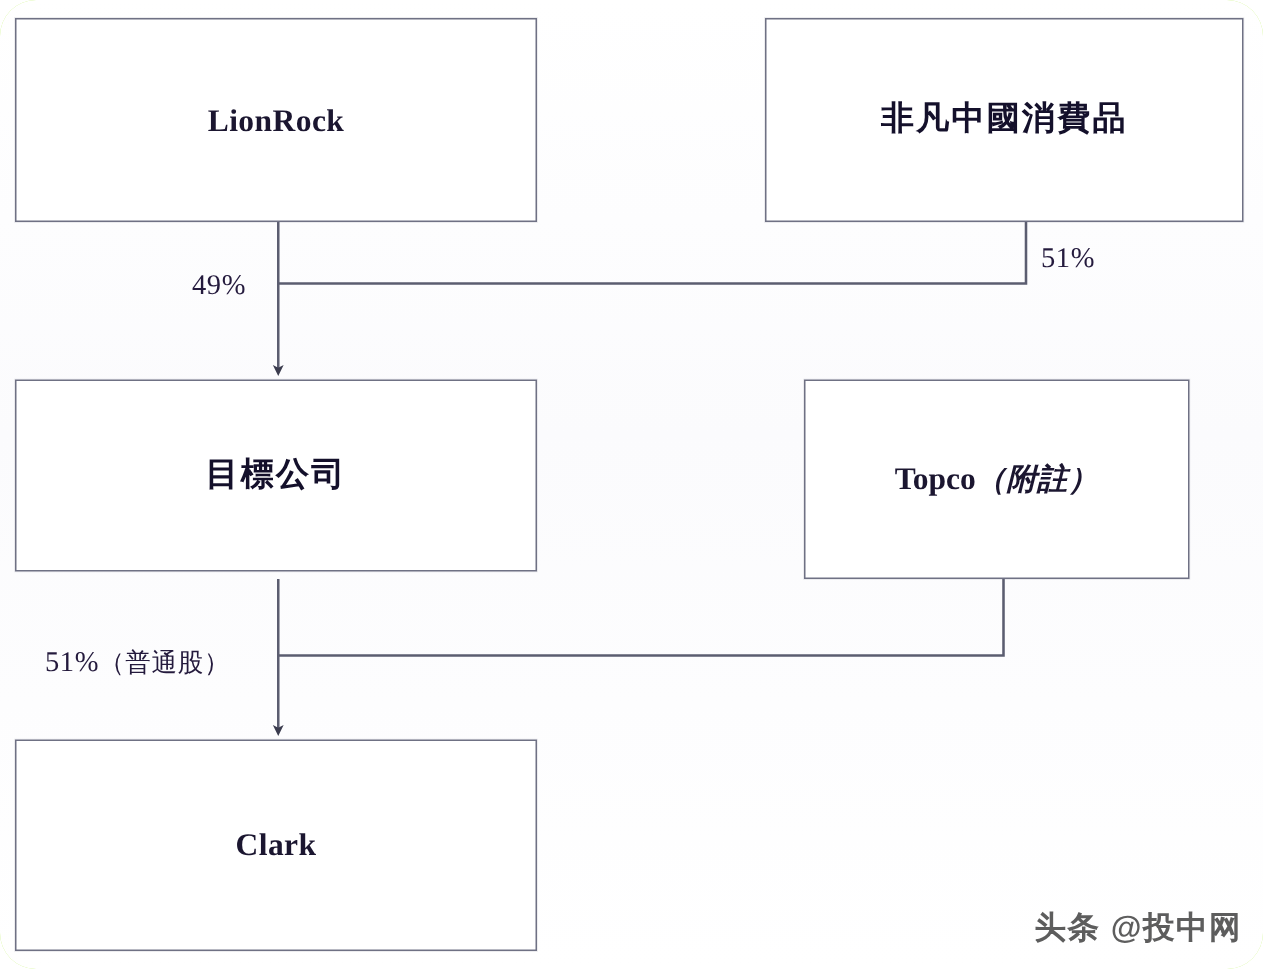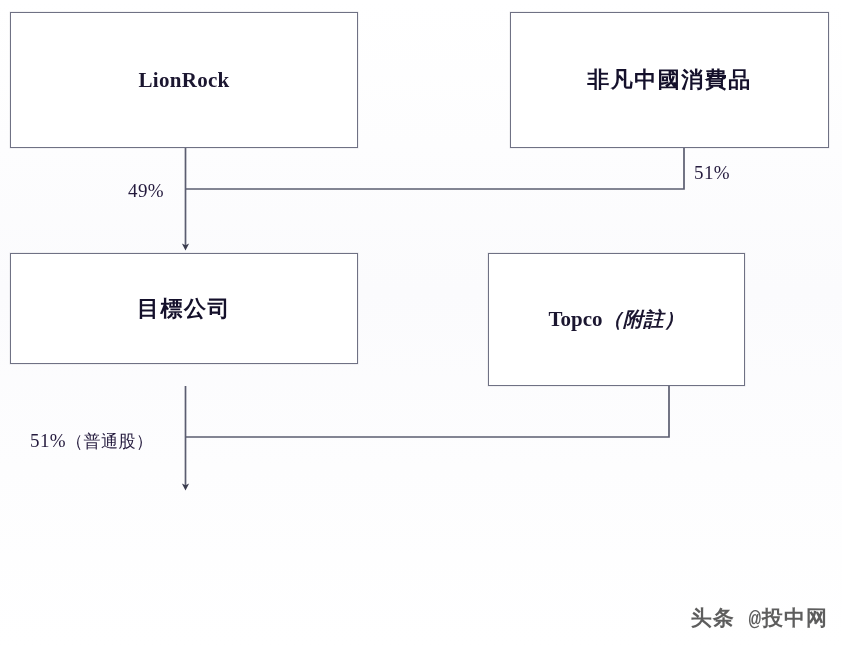--- a/index.html
+++ b/index.html
@@ -9,20 +9,21 @@
   }
   body {
     font-family: "Liberation Serif", "DejaVu Serif", serif;
   }
   #chart-root {
     position: relative;
     width: 842px;
     height: 646px;
     background: #bef264;
     overflow: hidden;
+    border-radius: 24px;
   }
   
   #page-wash {
     position: absolute;
     inset: 0;
     background:
       linear-gradient(180deg, #ffffff 0%, #fbfbfd 45%, #ffffff 100%);
     pointer-events: none;
   }
 
@@ -90,21 +91,21 @@
     font-family: "DejaVu Sans", "Liberation Sans", sans-serif;
     font-size: 17px;
     letter-spacing: 0.5px;
   }
 
   #watermark {
     position: absolute;
     right: 14px;
     bottom: 14px;
     color: #3a3a3a;
-    font-family: Liberation Mono, monospace;
+    font-family: Liberation Sans, sans-serif;
     font-size: 21px;
     font-weight: bold;
     letter-spacing: 1px;
     opacity: 0.82;
     text-shadow: 0 1px 1px rgba(255,255,255,0.9);
   }
 </style>
 </head>
 <body>
 
@@ -137,30 +138,33 @@
   </svg>
 
   <div class="node-box" style="left:10px; top:12px; width:348px; height:136px;">
     <span class="node-label label-en">LionRock</span>
   </div>
 
   <div class="node-box" style="left:510px; top:12px; width:319px; height:136px;">
     <span class="node-label label-cn">非凡中國消費品</span>
   </div>
 
-  <div class="node-box" style="left:10px; top:253px; width:348px; height:111px;">
+  <div class="node-box" style="left:10px; top:253px; width:348px; height:128px;">
     <span class="node-label label-cn">目標公司</span>
   </div>
 
-  <div class="node-box" style="left:488px; top:253px; width:257px; height:133px;">
+  <div class="node-box" style="left:536px; top:253px; width:257px; height:133px;">
     <span class="node-label label-mixed">
       <span>Topco</span><span class="label-note">（附註）</span>
     </span>
   </div>
 
+  <div class="node-box" style="left:10px; top:493px; width:348px; height:141px;">
+    <span class="node-label label-en">Clark</span>
+  </div>
 
   <div class="edge-label" style="left:128px; top:180px;">
     <span>49%</span>
   </div>
 
   <div class="edge-label" style="left:694px; top:162px;">
     <span>51%</span>
   </div>
 
   <div class="edge-label" style="left:30px; top:430px;">

